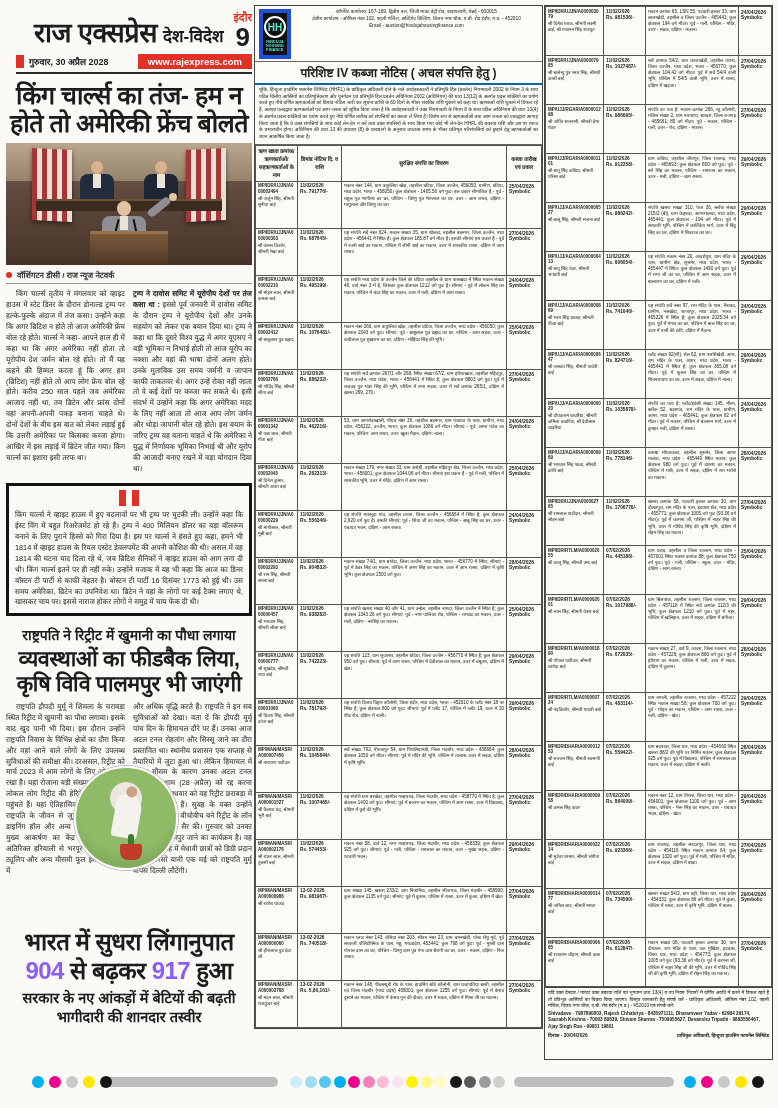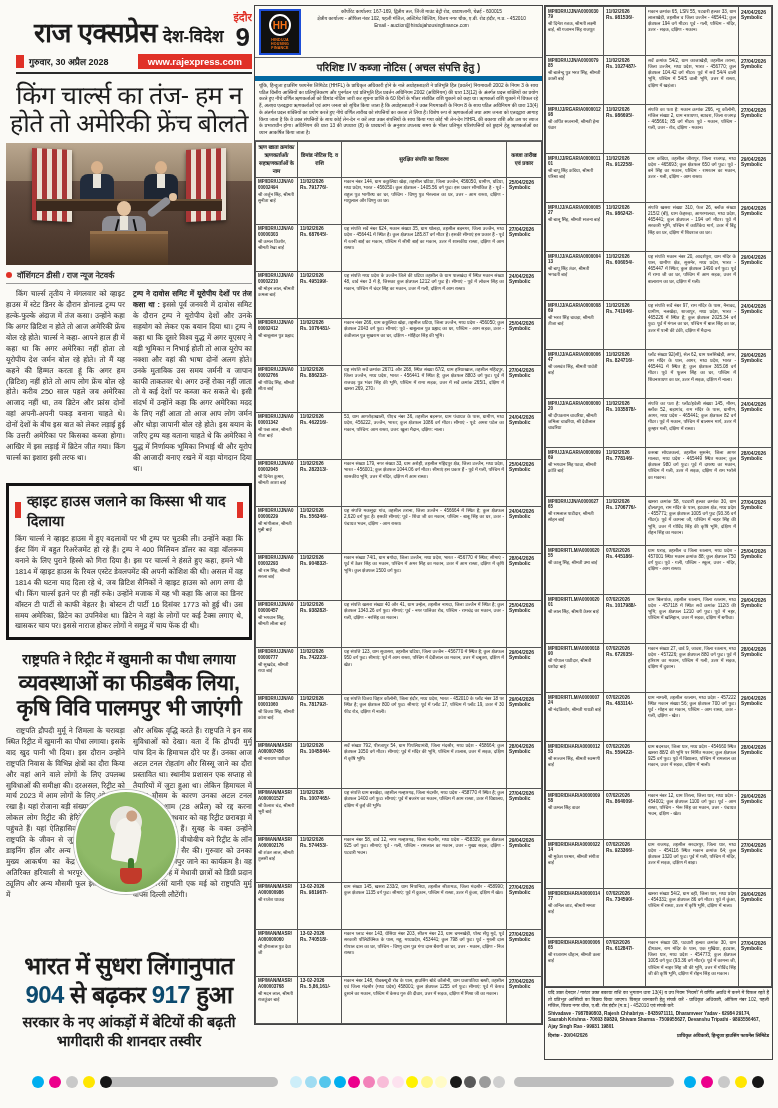--- a/index.html
+++ b/index.html
@@ -12,21 +12,21 @@
   .paper-name { font-size:27px; font-weight:900; letter-spacing:-0.5px; }
   .section-name { font-size:17px; font-weight:800; padding-bottom:3px; }
   .city-block { margin-left:auto; text-align:center; line-height:1; }
   .city { color:#e03127; font-weight:800; font-size:11px; }
   .page-num { font-size:26px; font-weight:900; }
   .date-row { display:flex; align-items:center; gap:5px; margin:2px 0 0 10px; border-bottom:2px solid #2a2a2a; padding-bottom:3px; }
   .red-sq { width:8px; height:13px; background:#e03127; }
   .date-text { font-size:9px; font-weight:800; }
   .website { margin-left:auto; background:#e03127; color:#fff; font-weight:800; font-size:9.5px; padding:2px 10px; }
 
-  .headline1 { font-size:25px; font-weight:400; line-height:1.12; text-align:center; margin-top:7px; letter-spacing:-0.5px; }
+  .headline1 { font-size:25px; font-weight:700; line-height:1.12; text-align:center; margin-top:7px; letter-spacing:-0.5px; }
 
   
   .photo1 { position:relative; width:100%; height:122px; margin-top:6px; background:linear-gradient(#7a6353 0%, #5d483c 45%, #473428 100%); overflow:hidden; }
   .photo1 .marble { position:absolute; top:0; left:0; right:0; height:38px; background:linear-gradient(#baa78f,#96836c); }
   .photo1 .flag { position:absolute; top:6px; width:40px; height:72px; background:repeating-linear-gradient(90deg,#a93636 0 5px,#e9e1d4 5px 10px); box-shadow:0 2px 4px rgba(0,0,0,.5); }
   .photo1 .flag.l { left:26px; transform:skewY(3deg); }
   .photo1 .flag.r { right:26px; transform:skewY(-3deg); }
   .figure { position:absolute; }
   .fig-head { width:12px; height:13px; background:#d9b28c; border-radius:50%; margin:0 auto; }
   .fig-body { width:34px; height:26px; background:#1e2633; border-radius:8px 8px 0 0; margin-top:-2px; }
@@ -62,33 +62,33 @@
   .headline2 { font-size:21.5px; font-weight:900; line-height:1.15; text-align:center; margin-top:3px; letter-spacing:-0.4px; }
 
   .pres-wrap { position:relative; margin-top:4px; }
   .circle-photo { position:absolute; left:68px; top:64px; width:104px; height:104px; border-radius:50%; background:radial-gradient(circle at 50% 30%, #e9e7e0 0 18%, #8fba68 19% 60%, #6f9c4c 100%); border:2px solid #fff; box-shadow:0 0 0 1px #bbb; z-index:2; overflow:hidden; }
   .circle-photo .lady { position:absolute; left:38px; top:26px; width:26px; height:44px; background:#f4f2ec; border-radius:12px 16px 4px 4px; transform:rotate(10deg); }
   .circle-photo .lady:before { content:""; position:absolute; left:8px; top:-8px; width:11px; height:11px; border-radius:50%; background:#caa184; }
   .circle-photo .pot { position:absolute; left:44px; bottom:8px; width:22px; height:16px; background:#c23a2a; border-radius:2px 2px 8px 8px; }
   .circle-photo .plant { position:absolute; left:52px; bottom:20px; width:6px; height:14px; background:#3f7a2e; border-radius:3px; }
 
   .headline3 { font-size:24px; font-weight:900; text-align:center; line-height:1.2; margin-top:8px; letter-spacing:-0.5px; }
-  .red-num { color:#0c4a6e; }
+  .red-num { color:#8b5cf6; }
   .subhead { font-size:14.5px; font-weight:900; text-align:center; line-height:1.25; margin-top:4px; }
 
   
   .notice { position:absolute; left:254px; top:5px; width:289px; border:1.5px solid #444; background:#fcfbf5; }
   .n-header { display:flex; gap:4px; padding:3px 4px 2px; border-bottom:1px solid #666; }
-  .n-logo { width:42px; flex:0 0 auto; border:2px solid #1d4ed8; background:#111; color:#f97316; text-align:center; padding:3px 1px; }
+  .n-logo { width:32px; flex:0 0 auto; border:4px solid #1d4ed8; background:#111; color:#5eead4; text-align:center; padding:3px 1px; }
   .n-logo .mono { width:22px; height:22px; margin:0 auto; border:2px solid #fff; border-radius:50%; font-size:10px; font-weight:900; line-height:20px; }
   .n-logo .ltxt { font-size:3.6px; font-weight:700; margin-top:2px; letter-spacing:.2px; }
   .n-htext { flex:1; text-align:center; }
   .n-company { font-size:11px; font-weight:900; }
   .n-addr { font-size:4.8px; line-height:1.45; color:#222; }
-  .n-title { text-align:center; font-size:10px; font-weight:900; padding:2px 0; border-bottom:5px solid #0369a1; }
+  .n-title { text-align:center; font-size:12px; font-weight:900; padding:2px 0; border-bottom:2px solid #0369a1; }
   .n-intro { font-size:4.8px; line-height:1.4; text-align:justify; padding:2px 4px 3px; border-bottom:1px solid #666; }
 
   table.ntab { width:100%; border-collapse:collapse; table-layout:fixed; }
   table.ntab th, table.ntab td { border:0.8px solid #555; vertical-align:top; padding:1.5px 2px; }
   table.ntab th { font-size:5.4px; font-weight:800; text-align:center; vertical-align:middle; height:20px; }
   .ntab .w-acct { width:42px; } .ntab .w-amt { width:44px; } .ntab .w-desc { width:auto; } .ntab .w-pos { width:35px; }
   .cell-acct { font-size:4.5px; font-weight:700; word-break:break-all; line-height:1.3; }
   .cell-names { font-size:4.5px; line-height:1.35; margin-top:1px; }
   .cell-date { font-size:4.8px; font-weight:700; line-height:1.3; }
   .cell-amt { font-size:4.8px; font-weight:700; line-height:1.3; }
@@ -169,21 +169,20 @@
     <div class="col indent">किंग चार्ल्स तृतीय ने मंगलवार को व्हाइट हाउस में स्टेट डिनर के दौरान डोनाल्ड ट्रम्प पर हल्के-फुल्के अंदाज में तंज कसा। उन्होंने कहा कि अगर ब्रिटिश न होते तो आज अमेरिकी फ्रेंच बोल रहे होते। चार्ल्स ने कहा- आपने हाल ही में कहा था कि अगर अमेरिका नहीं होता तो यूरोपीय देश जर्मन बोल रहे होते। तो मैं यह कहने की हिम्मत करता हूं कि अगर हम (ब्रिटिश) नहीं होते तो आप लोग फ्रेंच बोल रहे होते। करीब 250 साल पहले जब अमेरिका आजाद नहीं था, तब ब्रिटेन और फ्रांस दोनों वहां अपनी-अपनी पकड़ बनाना चाहते थे। दोनों देशों के बीच इस बात को लेकर लड़ाई हुई कि उत्तरी अमेरिका पर किसका कब्जा होगा। आखिर में इस लड़ाई में ब्रिटेन जीत गया। किंग चार्ल्स का इशारा इसी तरफ था।</div>
     <div class="col">
       <span class="lead-bold">ट्रम्प ने दावोस समिट में यूरोपीय देशों पर तंज कसा था :</span>
       <span>इससे पूर्व जनवरी में दावोस समिट के दौरान ट्रम्प ने यूरोपीय देशों और उनके सहयोग को लेकर एक बयान दिया था। ट्रम्प ने कहा था कि दूसरे विश्व युद्ध में अगर यूएसए ने बड़ी भूमिका न निभाई होती तो आज यूरोप का नक्शा और वहां की भाषा दोनों अलग होते। उनके मुताबिक उस समय जर्मनी व जापान काफी ताकतवर थे। अगर उन्हें रोका नहीं जाता तो वे कई देशों पर कब्जा कर सकते थे। इसी संदर्भ में उन्होंने कहा कि अगर अमेरिका मदद के लिए नहीं आता तो आज आप लोग जर्मन और थोड़ा जापानी बोल रहे होते। इस बयान के जरिए ट्रम्प यह बताना चाहते थे कि अमेरिका ने युद्ध में निर्णायक भूमिका निभाई थी और यूरोप की आजादी बनाए रखने में बड़ा योगदान दिया था।</span>
     </div>
   </div>
 
   <div class="wh-box">
     <div class="wh-head">
       <span class="bar"></span>
-      <span>व्हाइट हाउस जलाने का किस्सा भी याद दिलाया</span>
       <span class="bar"></span>
     </div>
     <div class="wh-body">किंग चार्ल्स ने व्हाइट हाउस में हुए बदलावों पर भी ट्रम्प पर चुटकी ली। उन्होंने कहा कि ईस्ट विंग में बहुत रिअरेंजमेंट हो रहे हैं। ट्रम्प ने 400 मिलियन डॉलर का बड़ा बॉलरूम बनाने के लिए पुराने हिस्से को गिरा दिया है। इस पर चार्ल्स ने हंसते हुए कहा, हमने भी 1814 में व्हाइट हाउस के रियल एस्टेट डेवलपमेंट की अपनी कोशिश की थी। असल में वह 1814 की घटना याद दिला रहे थे, जब ब्रिटिश सैनिकों ने व्हाइट हाउस को आग लगा दी थी। किंग चार्ल्स इतने पर ही नहीं रुके। उन्होंने मजाक में यह भी कहा कि आज का डिनर बॉस्टन टी पार्टी से काफी बेहतर है। बोस्टन टी पार्टी 16 दिसंबर 1773 को हुई थी। उस समय अमेरिका, ब्रिटेन का उपनिवेश था। ब्रिटेन ने वहां के लोगों पर कई टैक्स लगाए थे, खासकर चाय पर। इससे नाराज होकर लोगों ने समुद्र में चाय फेंक दी थी।</div>
   </div>
 
   <div class="kicker">राष्ट्रपति ने रिट्रीट में खुमानी का पौधा लगाया</div>
   <div class="headline2">व्यवस्थाओं का फीडबैक लिया, कृषि विवि पालमपुर भी जाएंगी</div>
 
 
   <div class="pres-wrap">

